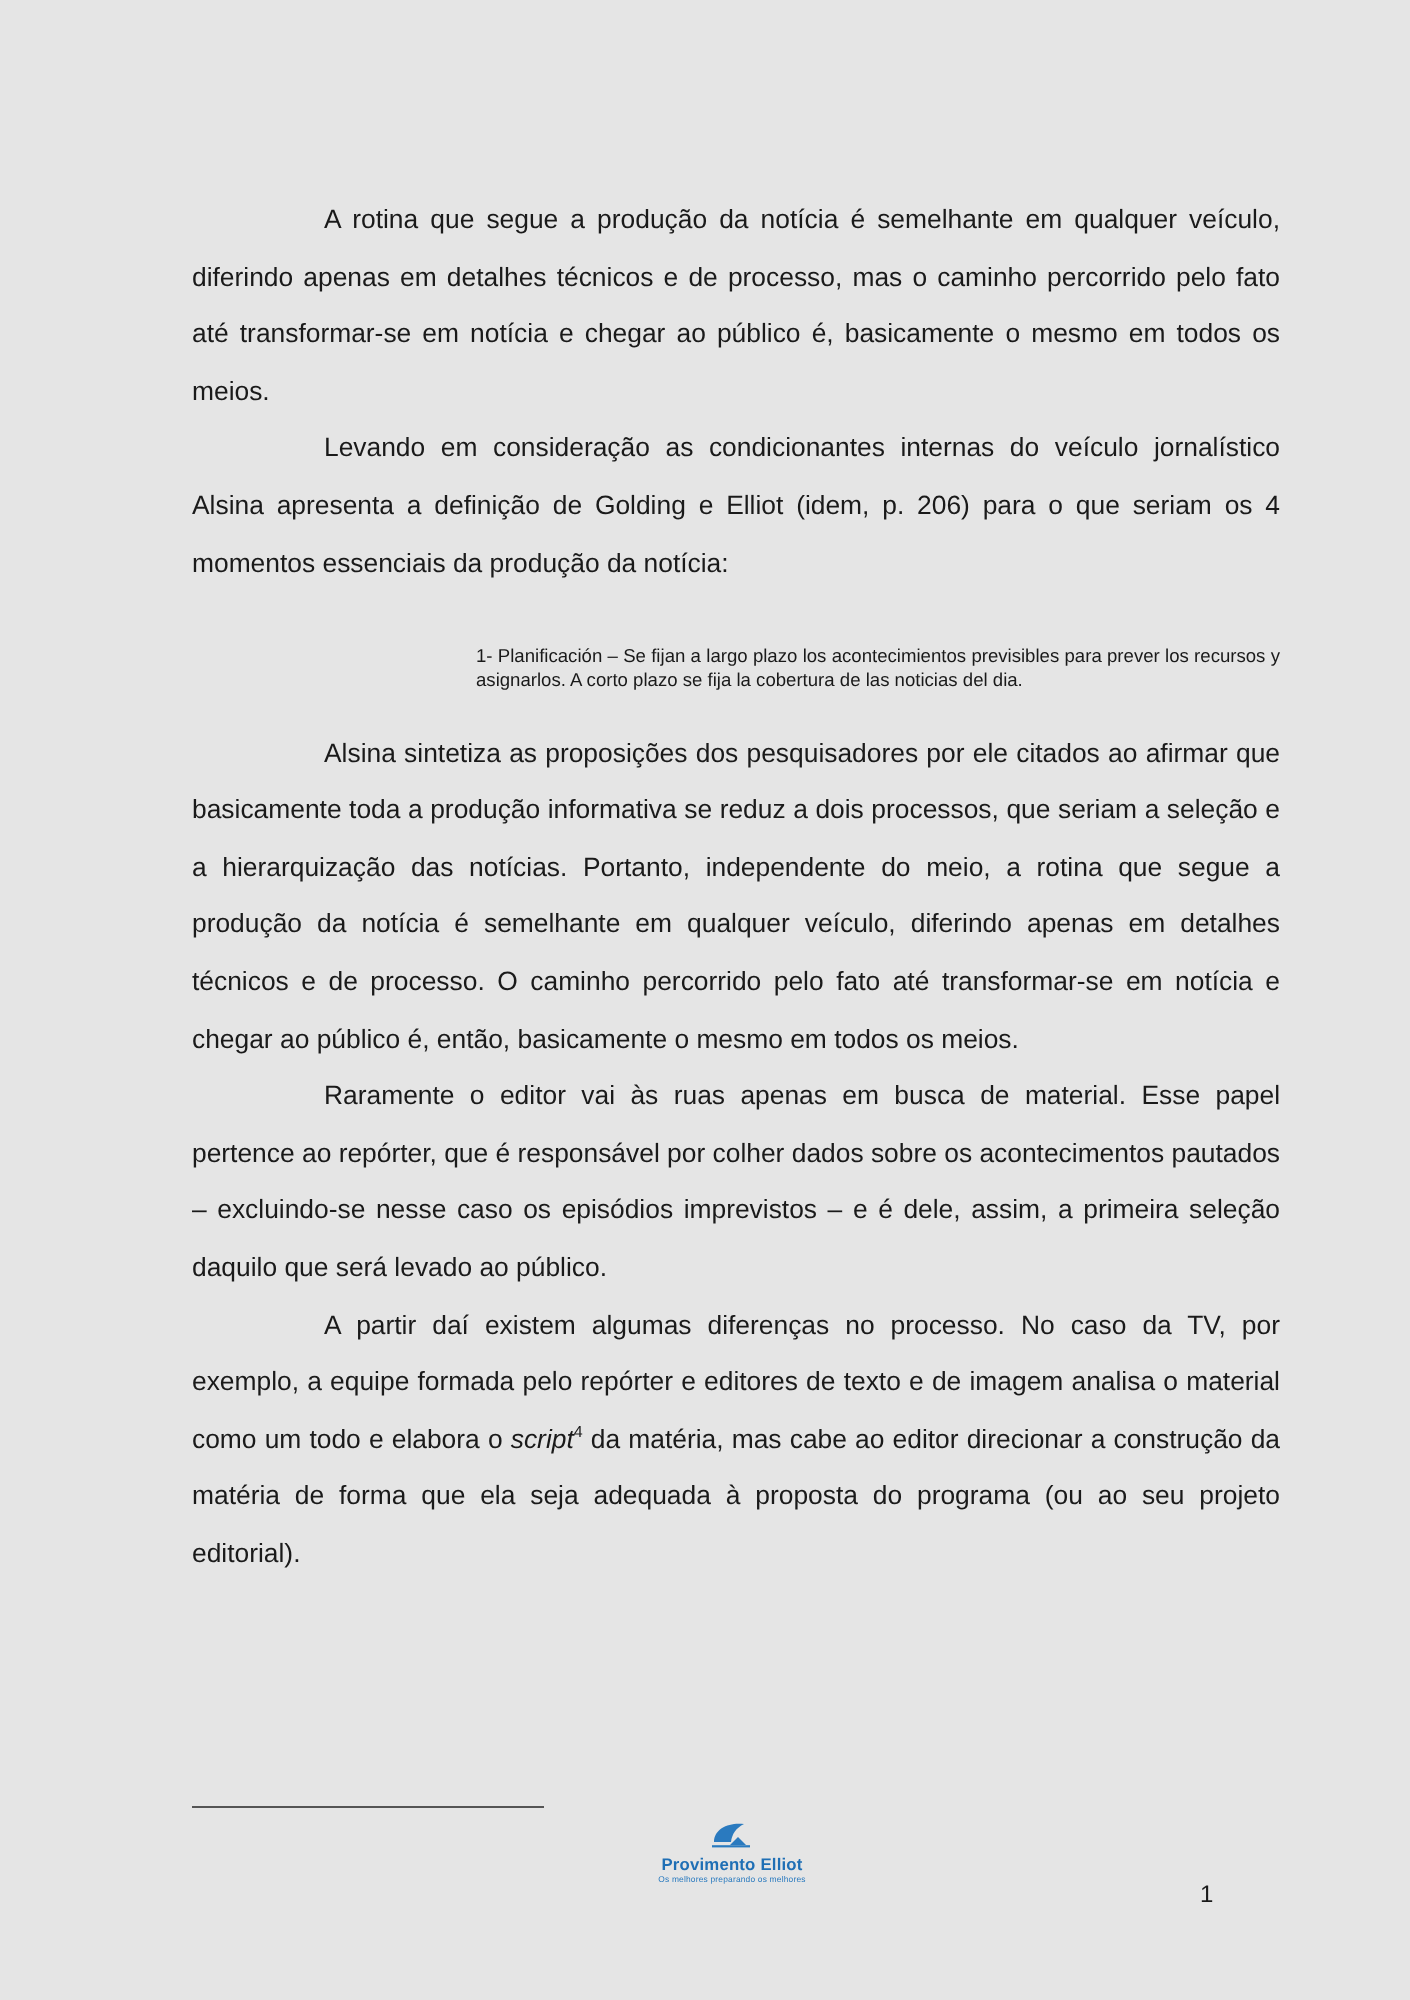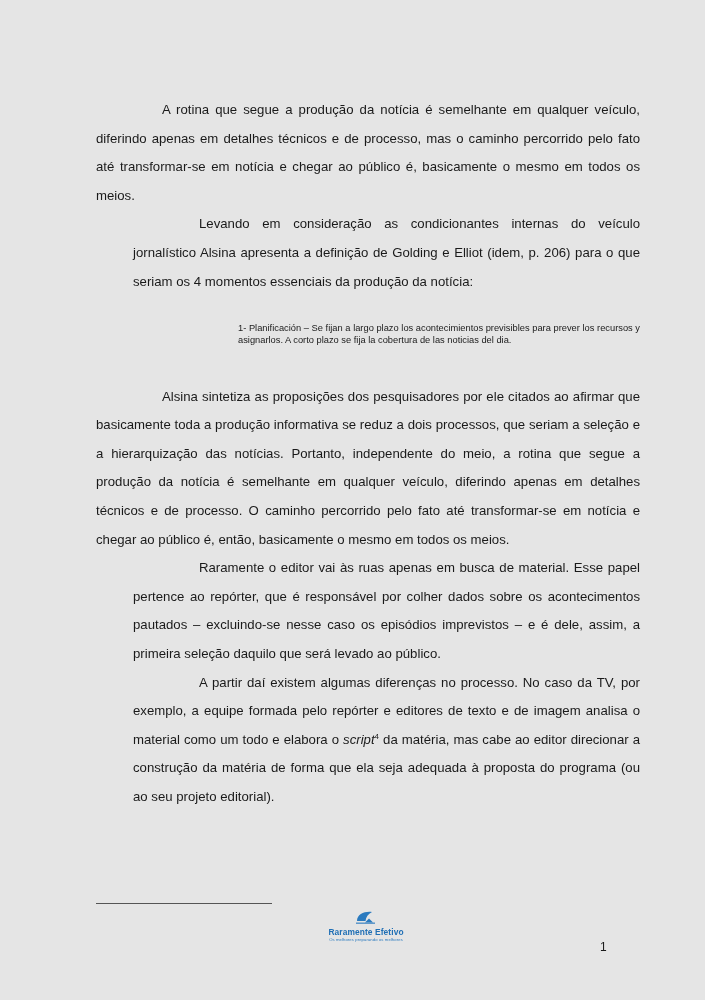--- a/index.html
+++ b/index.html
@@ -28,24 +28,23 @@
     margin: 0 0 0 0;
     font-size: 13.2px;
     line-height: 28.6px;
     text-align: justify;
     text-indent: 66px;
     color: #1a1a1a;
     hyphens: none;
   }
   p.body-par + p.body-par {
     margin-top: 0px;
-    margin-left: 37px;
   }
   .quote-block {
-    margin: 26px 0 36px 0;
+    margin: 26px 0 16px 0;
     padding-left: 142px;
     width: 402px;
   }
   .quote-block p {
     margin: 0 0 0 0;
     font-size: 9.3px;
     line-height: 12.2px;
     text-align: justify;
     color: #1a1a1a;
   }
@@ -129,19 +128,19 @@
   <div class="footnote-rule"></div>
 
   <div class="footer-logo">
     <span class="mark">
       <svg width="26" height="16" viewBox="0 0 26 16" xmlns="http://www.w3.org/2000/svg">
         <path d="M4 11 C4 4, 12 1, 19 2 C15 4, 13 7, 12.5 11 Z" fill="#2a7abf"></path>
         <path d="M12 12.5 L16 8.5 L20 12.5 Z" fill="#2a7abf"></path>
         <rect x="3" y="12.6" width="19" height="1.1" fill="#2a7abf"></rect>
       </svg>
     </span>
-    <span class="logo-main">Raramente Efetivo</span>
+    <span class="logo-main">Provimento Elliot</span>
     <span class="logo-sub">Os melhores preparando os melhores</span>
   </div>
 
   <div class="page-number">1</div>
 
 </div>
 
 </body></html>

